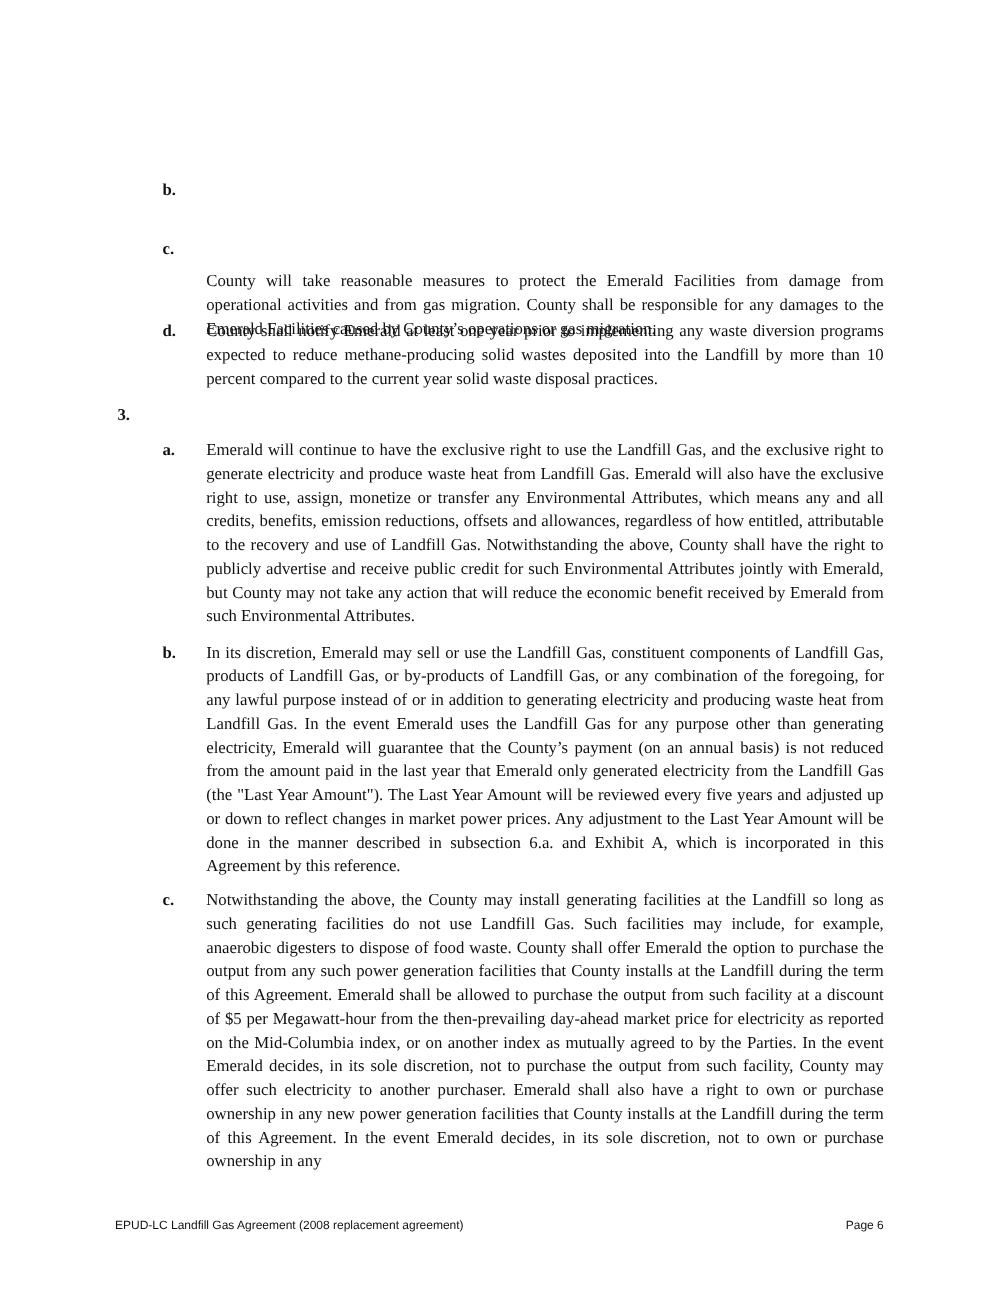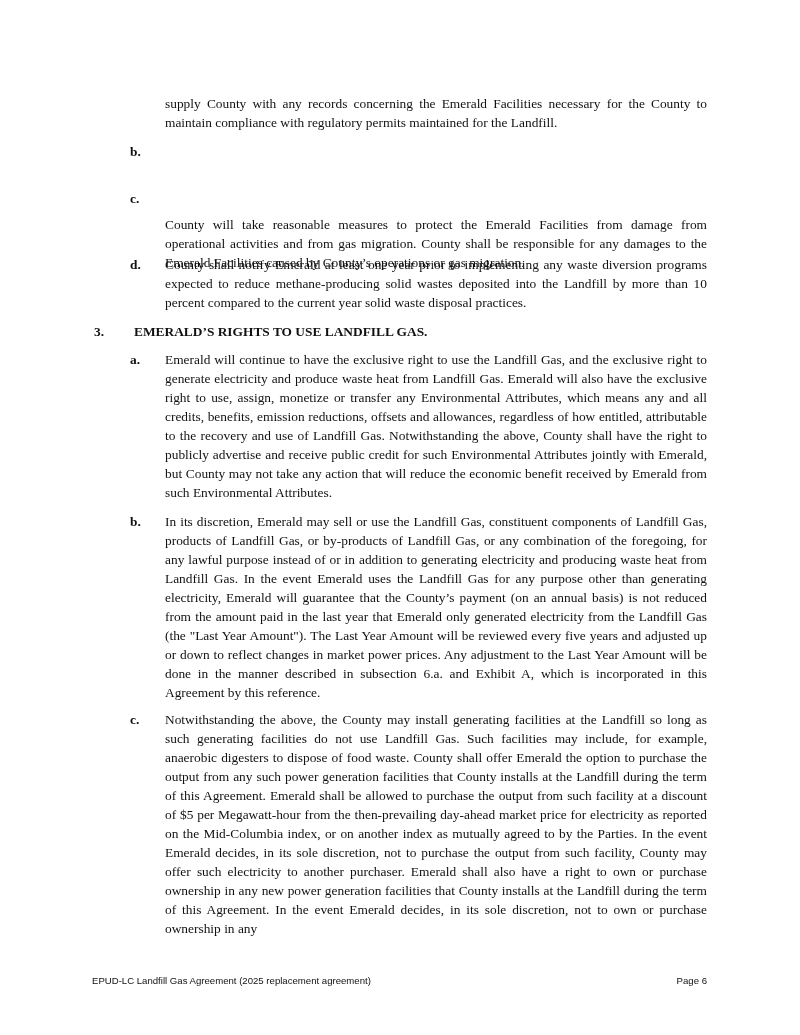--- a/index.html
+++ b/index.html
@@ -14,37 +14,35 @@
   .footer-left { position: absolute; left: 92px; top: 975px; font-family: "Liberation Sans", "DejaVu Sans", sans-serif;
                  font-size: 9.6px; color: #111; }
   .footer-right { position: absolute; right: 93px; top: 975px; font-family: "Liberation Sans", "DejaVu Sans", sans-serif;
                   font-size: 9.6px; color: #111; }
 </style>
 </head>
 <body>
 
 <div class="page">
 
-  <div class="para" style="top:94px;">supply County with any records concerning the Emerald Facilities necessary for the County to maintain compliance with regulatory permits maintained for the Landfill.</div>
 
   <div class="label" style="top:142px;">b.</div>
 
   <div class="label" style="top:189px;">c.</div>
   <div class="para" style="top:189px;margin-top:26px;">County will take reasonable measures to protect the Emerald Facilities from damage from operational activities and from gas migration. County shall be responsible for any damages to the Emerald Facilities caused by County’s operations or gas migration.</div>
 
   <div class="label" style="top:255px;">d.</div>
   <div class="para" style="top:255px;">County shall notify Emerald at least one year prior to implementing any waste diversion programs expected to reduce methane-producing solid wastes deposited into the Landfill by more than 10 percent compared to the current year solid waste disposal practices.</div>
 
   <div class="sec-num" style="top:322px;">3.</div>
-  <div class="sec-title" style="top:322px;">EMERALD’S RIGHTS TO USE LANDFILL GAS.</div>
 
   <div class="label" style="top:350px;">a.</div>
   <div class="para" style="top:350px;">Emerald will continue to have the exclusive right to use the Landfill Gas, and the exclusive right to generate electricity and produce waste heat from Landfill Gas. Emerald will also have the exclusive right to use, assign, monetize or transfer any Environmental Attributes, which means any and all credits, benefits, emission reductions, offsets and allowances, regardless of how entitled, attributable to the recovery and use of Landfill Gas. Notwithstanding the above, County shall have the right to publicly advertise and receive public credit for such Environmental Attributes jointly with Emerald, but County may not take any action that will reduce the economic benefit received by Emerald from such Environmental Attributes.</div>
 
   <div class="label" style="top:512px;">b.</div>
   <div class="para" style="top:512px;">In its discretion, Emerald may sell or use the Landfill Gas, constituent components of Landfill Gas, products of Landfill Gas, or by-products of Landfill Gas, or any combination of the foregoing, for any lawful purpose instead of or in addition to generating electricity and producing waste heat from Landfill Gas. In the event Emerald uses the Landfill Gas for any purpose other than generating electricity, Emerald will guarantee that the County’s payment (on an annual basis) is not reduced from the amount paid in the last year that Emerald only generated electricity from the Landfill Gas (the "Last Year Amount"). The Last Year Amount will be reviewed every five years and adjusted up or down to reflect changes in market power prices. Any adjustment to the Last Year Amount will be done in the manner described in subsection 6.a. and Exhibit A, which is incorporated in this Agreement by this reference.</div>
 
   <div class="label" style="top:710px;">c.</div>
   <div class="para" style="top:710px;">Notwithstanding the above, the County may install generating facilities at the Landfill so long as such generating facilities do not use Landfill Gas. Such facilities may include, for example, anaerobic digesters to dispose of food waste. County shall offer Emerald the option to purchase the output from any such power generation facilities that County installs at the Landfill during the term of this Agreement. Emerald shall be allowed to purchase the output from such facility at a discount of $5 per Megawatt-hour from the then-prevailing day-ahead market price for electricity as reported on the Mid-Columbia index, or on another index as mutually agreed to by the Parties. In the event Emerald decides, in its sole discretion, not to purchase the output from such facility, County may offer such electricity to another purchaser. Emerald shall also have a right to own or purchase ownership in any new power generation facilities that County installs at the Landfill during the term of this Agreement. In the event Emerald decides, in its sole discretion, not to own or purchase ownership in any</div>
 
-  <div class="footer-left">EPUD-LC Landfill Gas Agreement (2025 replacement agreement)</div>
+  <div class="footer-left">EPUD-LC Landfill Gas Agreement (2008 replacement agreement)</div>
   <div class="footer-right">Page 6</div>
 </div>
 
 </body></html>

